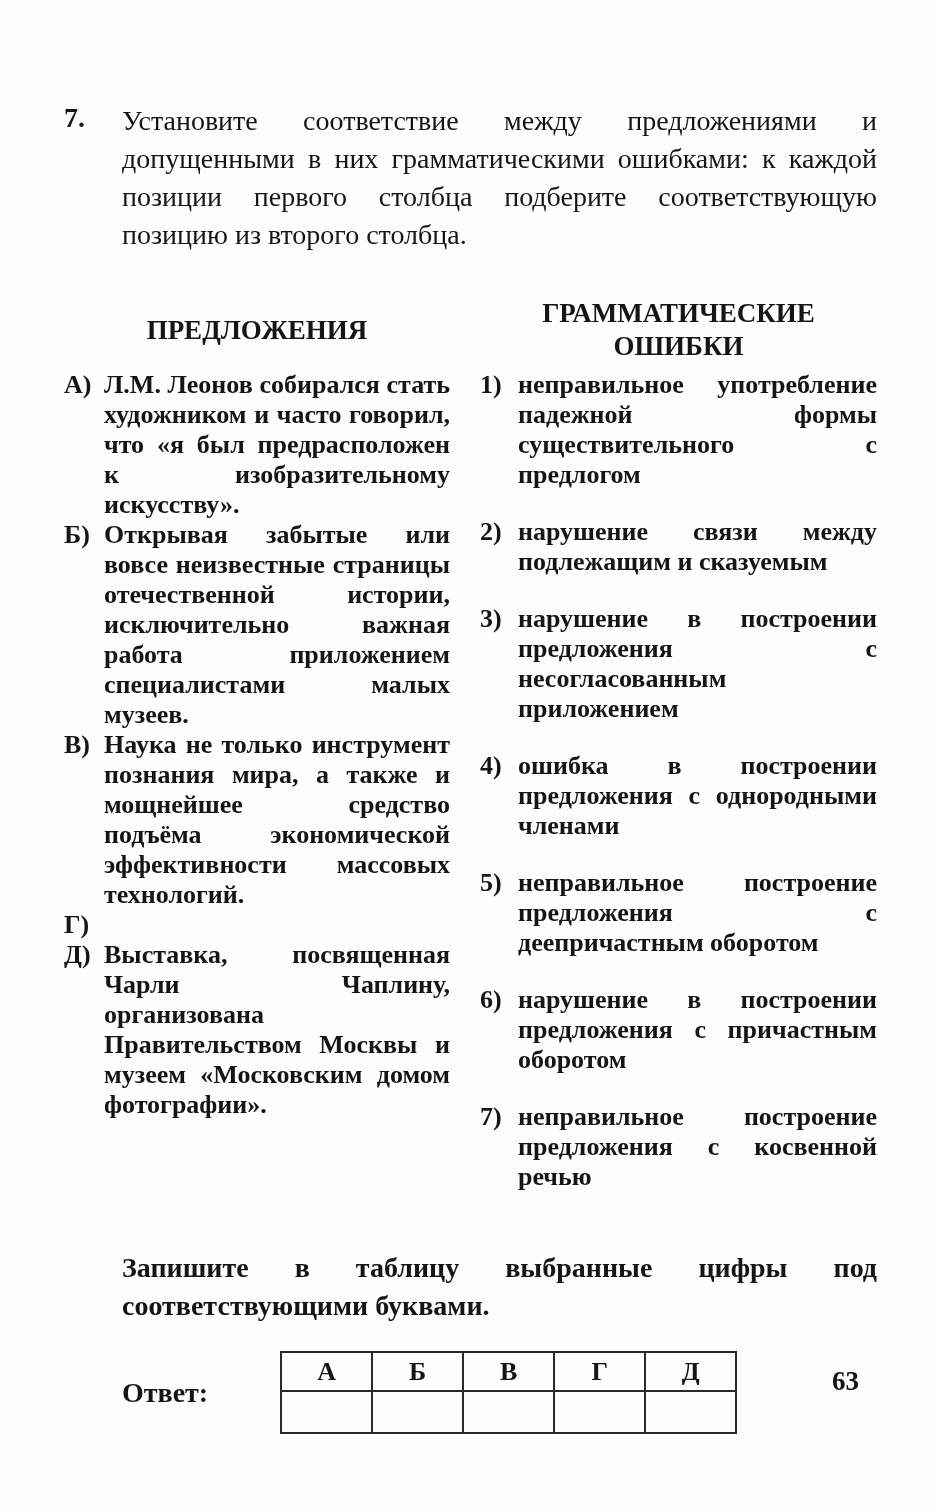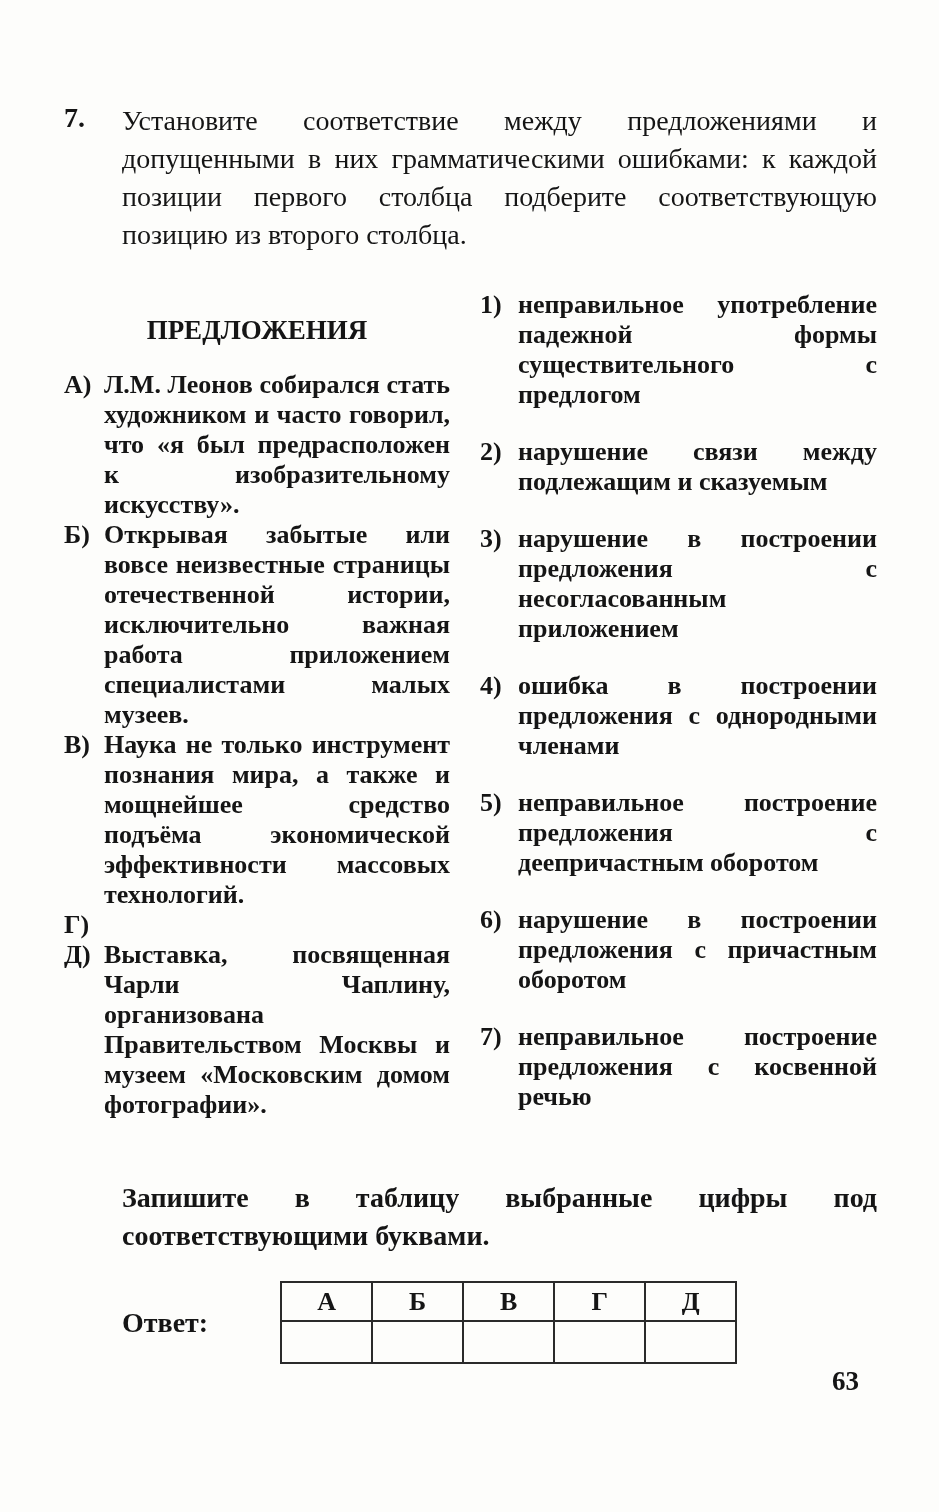--- a/index.html
+++ b/index.html
@@ -58,21 +58,21 @@
     font-size: 26px;
     line-height: 30px;
     font-weight: 600;
   }
   .item .label { width: 40px; flex: none; }
   .col-right .item .label { width: 38px; }
   .item .text { flex: 1; text-align: justify; }
   .col-right .item { margin-bottom: 27px; }
   
   .instruction {
-    margin: 40px 0 0 58px;
+    margin: 30px 0 0 58px;
     font-size: 28px;
     line-height: 38px;
     font-weight: 600;
     text-align: justify;
   }
   
   .answer-section {
     display: flex;
     align-items: center;
     margin: 26px 0 0 58px;
@@ -135,20 +135,23 @@
       <div class="item">
         <span class="label">Г)</span>
       </div>
       <div class="item">
         <span class="label">Д)</span>
         <span class="text">Выставка, посвященная Чарли Чаплину, организована Правительством Москвы и музеем «Московским домом фотографии».</span>
       </div>
     </div>
 
     <div class="col-right">
+      <div class="col-header">
+        <span>ГРАММАТИЧЕСКИЕ ОШИБКИ</span>
+      </div>
 
       <div class="item">
         <span class="label">1)</span>
         <span class="text">неправильное употребление падежной формы существительного с предлогом</span>
       </div>
       <div class="item">
         <span class="label">2)</span>
         <span class="text">нарушение связи между подлежащим и сказуемым</span>
       </div>
       <div class="item">

